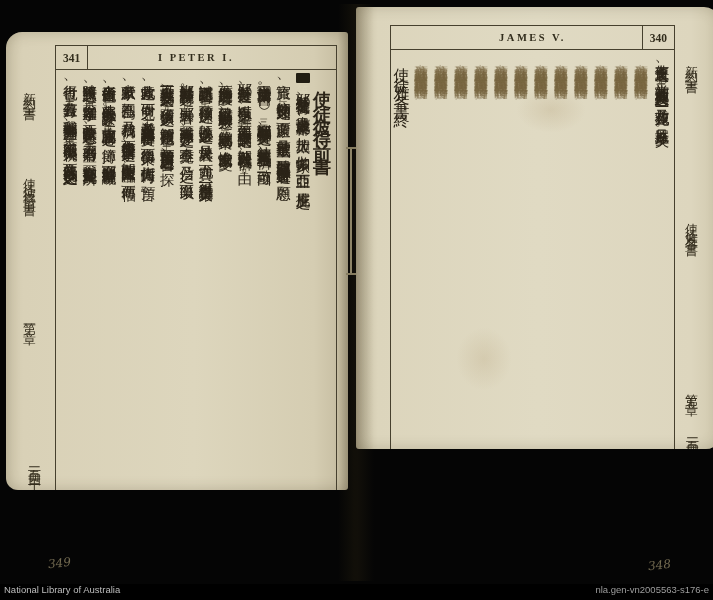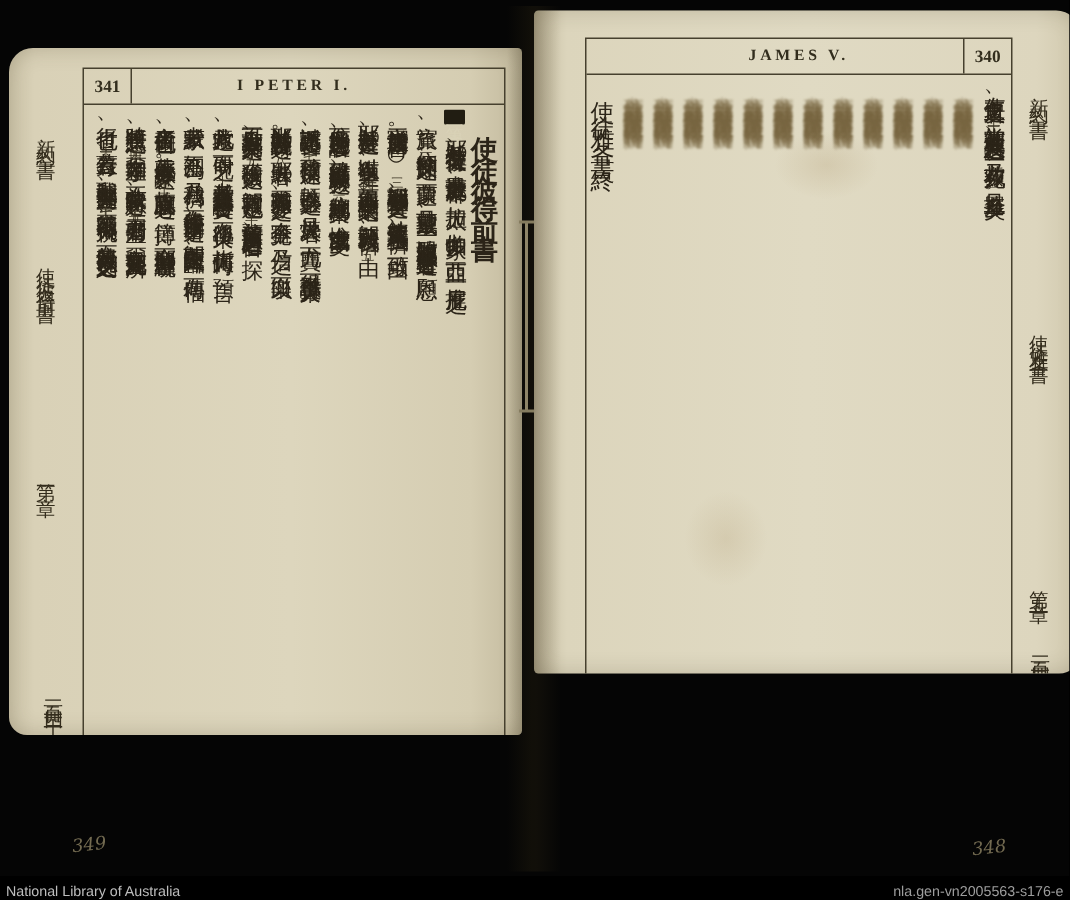--- a/index.html
+++ b/index.html
@@ -44,21 +44,21 @@
   .chapv{background:#211d12;color:#d9d2b7;font-size:12px;letter-spacing:2px;padding:2px 0;border-radius:1px;}
   
   .mlabel,.folio{position:absolute;writing-mode:vertical-rl;text-orientation:upright;
     color:#332c1c;font-size:13px;letter-spacing:5px;}
   .folio{letter-spacing:4px;}
   
   .pencil{position:absolute;font-family:"DejaVu Serif", serif;font-style:italic;
     font-size:12px;color:#867c5e;opacity:.85;transform:rotate(-6deg);}
   
   .bottom-bar{position:absolute;left:0;right:0;bottom:0;height:16px;background:#000;
-    display:flex;align-items:flex-end;justify-content:space-between;padding:0 4px;box-sizing:border-box;
+    display:flex;align-items:flex-start;justify-content:space-between;padding:0 4px;box-sizing:border-box;
     font-family:"Liberation Sans", sans-serif;font-size:9.5px;}
   .bb-left{color:#bdbdbd;}
   .bb-right{color:#9d9d9d;margin-left:36px;}
 </style>
 </head>
 <body>
 
 <div class="scan">
 
   <div class="page page-left">

